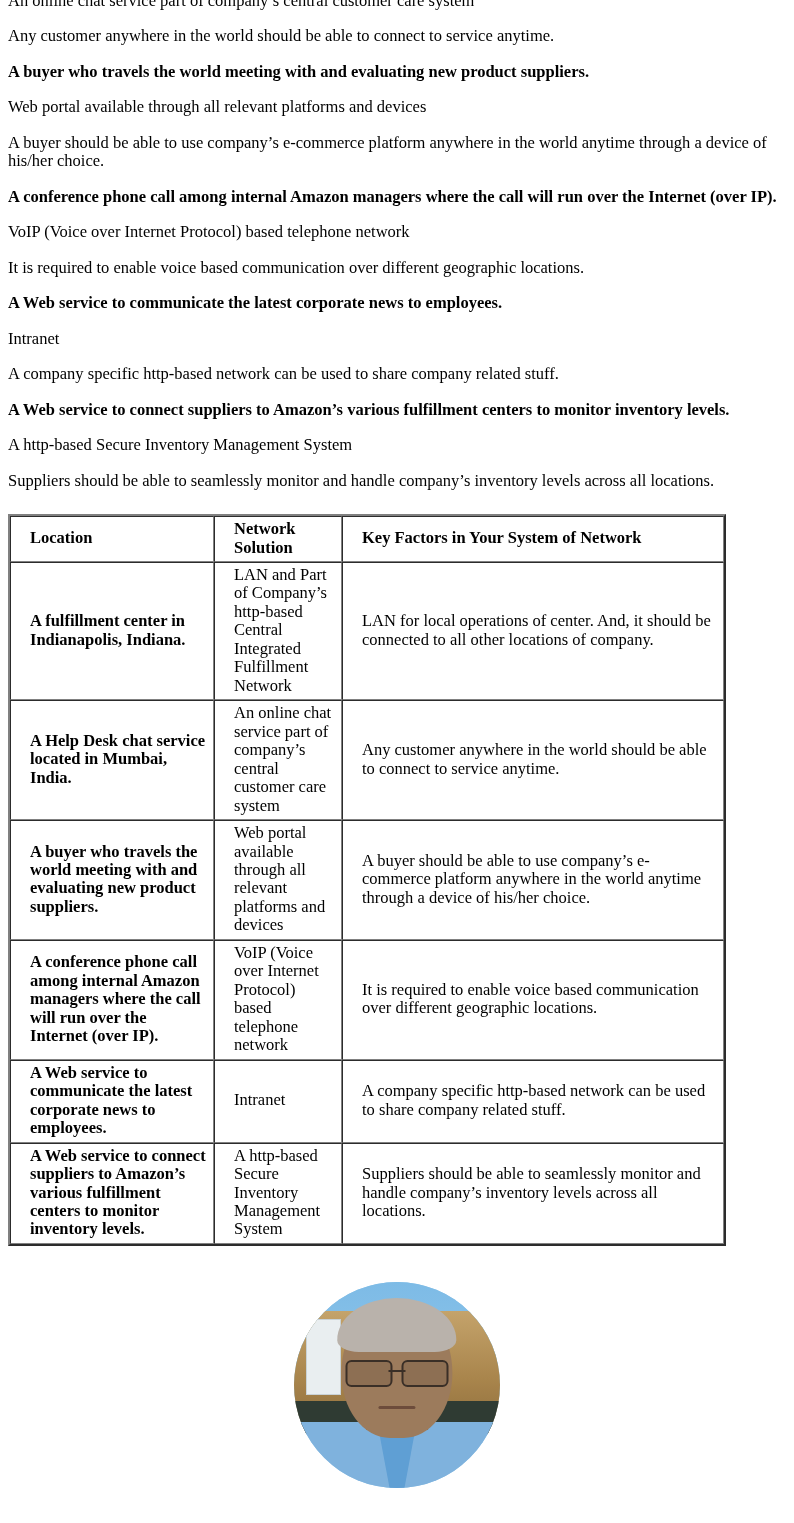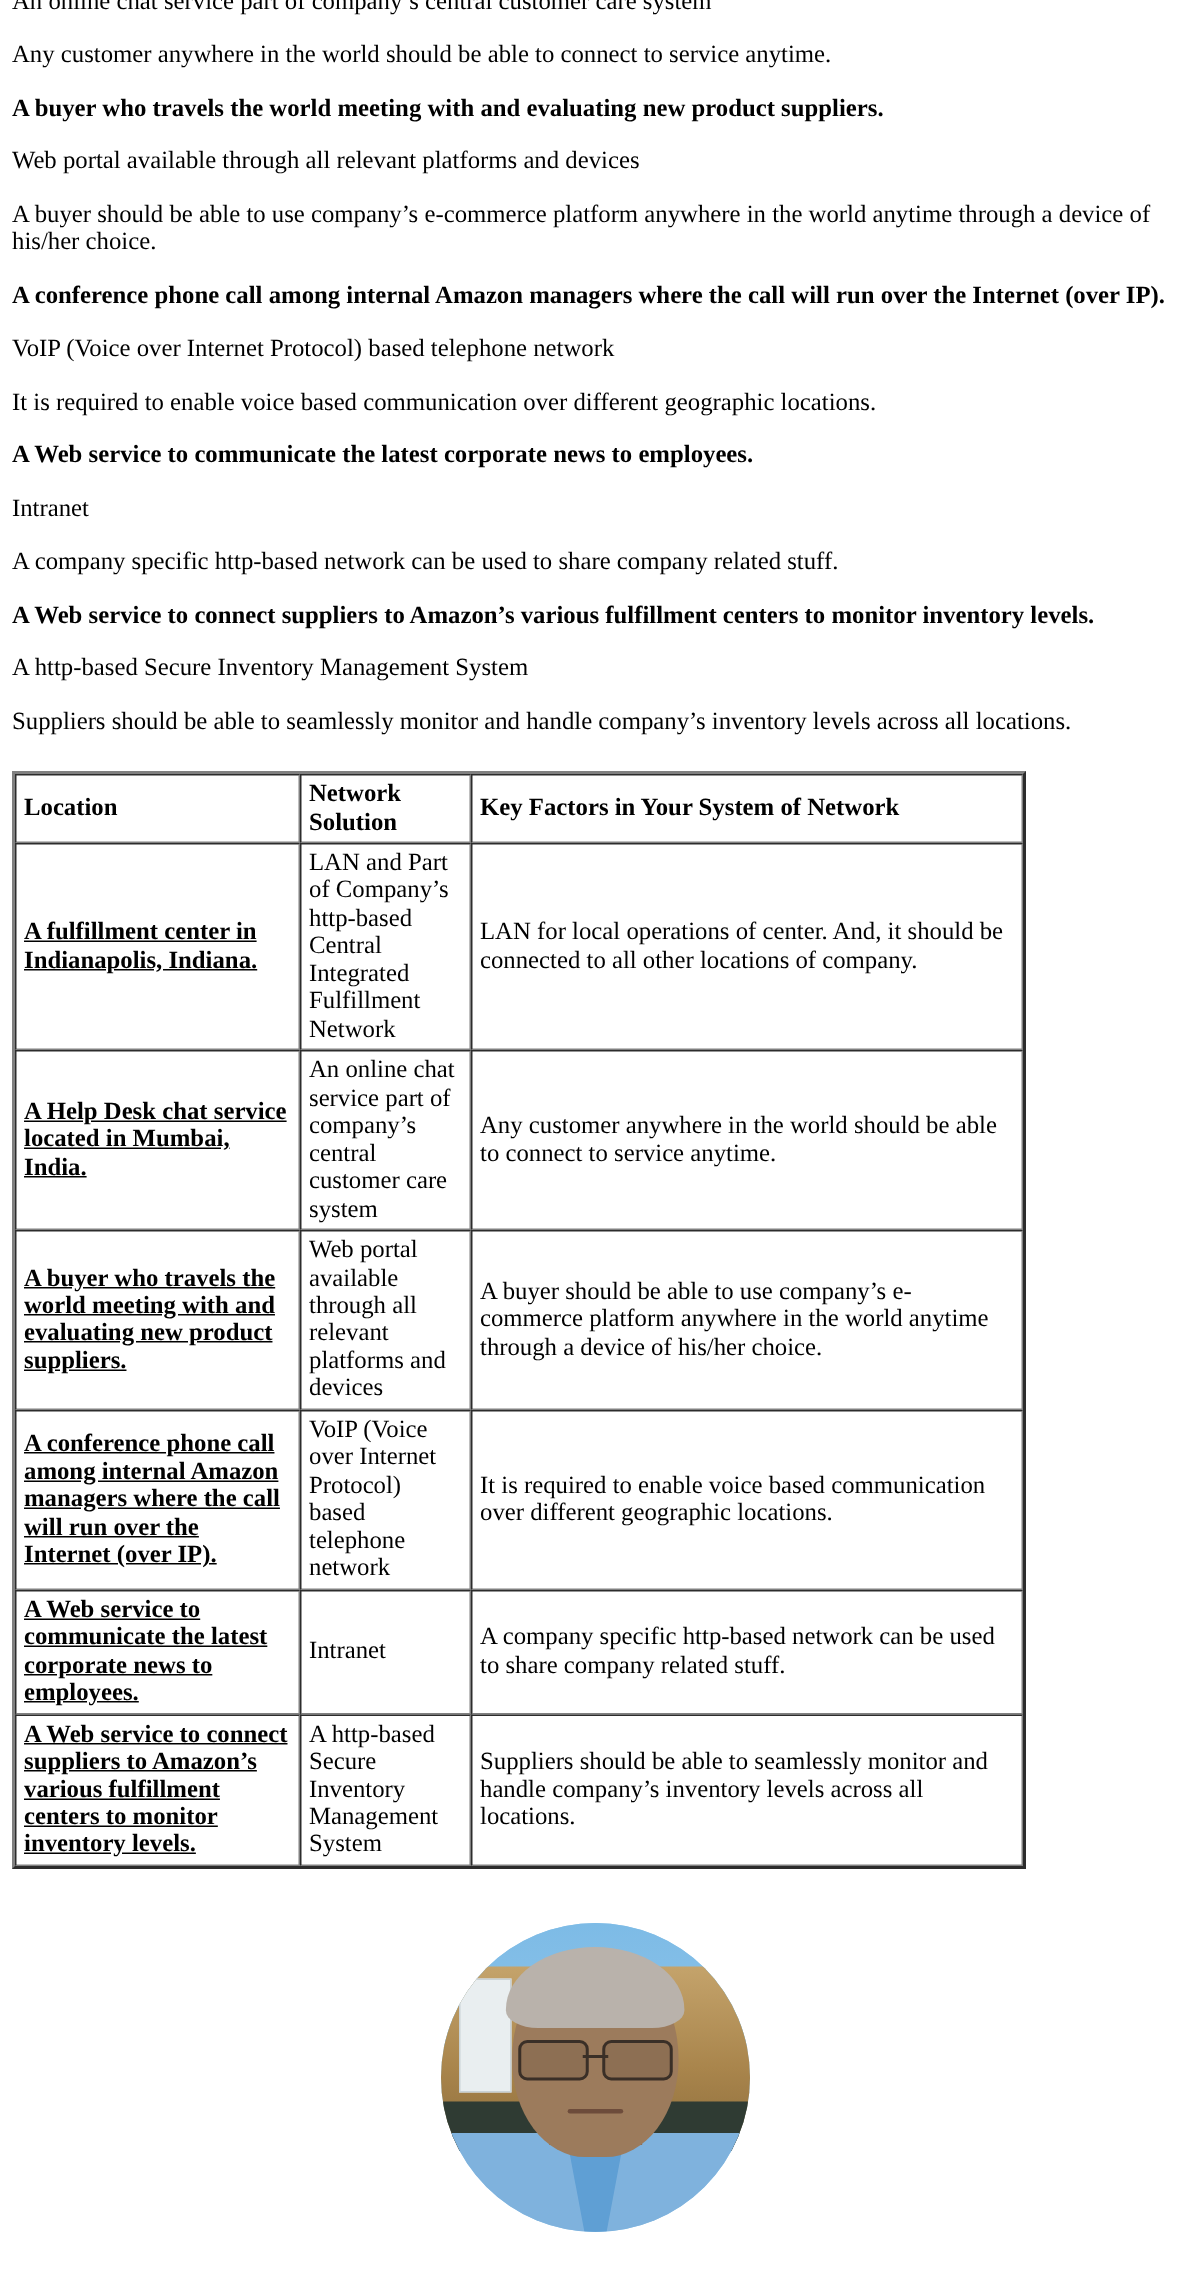--- a/index.html
+++ b/index.html
@@ -49,35 +49,35 @@
   table.netbl {
     border-collapse: separate;
     border-spacing: 0;
     border: 2px outset #808080;
     width: 652px;
     table-layout: fixed;
     background: #ffffff;
   }
   table.netbl td {
     border: 1px inset #808080;
-    padding: 3px 5px 4px 5px;
+    padding: 3px 5px 4px 19px;
     font-size: 16.5px;
     line-height: 1.12;
     vertical-align: middle;
     word-wrap: break-word;
   }
   td.c-loc   { width: 178px; }
   td.c-sol   { width: 102px; }
   td.c-key   { width: 356px; }
 
   tr.hdr td {
     font-weight: bold;
     vertical-align: middle;
   }
-  td.b { font-weight: bold; text-decoration: underline; }
+  td.b { font-weight: bold; }
 
   
   .photo-block {
     margin-top: 36px;
     text-align: center;
   }
   .avatar {
     position: relative;
     display: inline-block;
     width: 206px;

